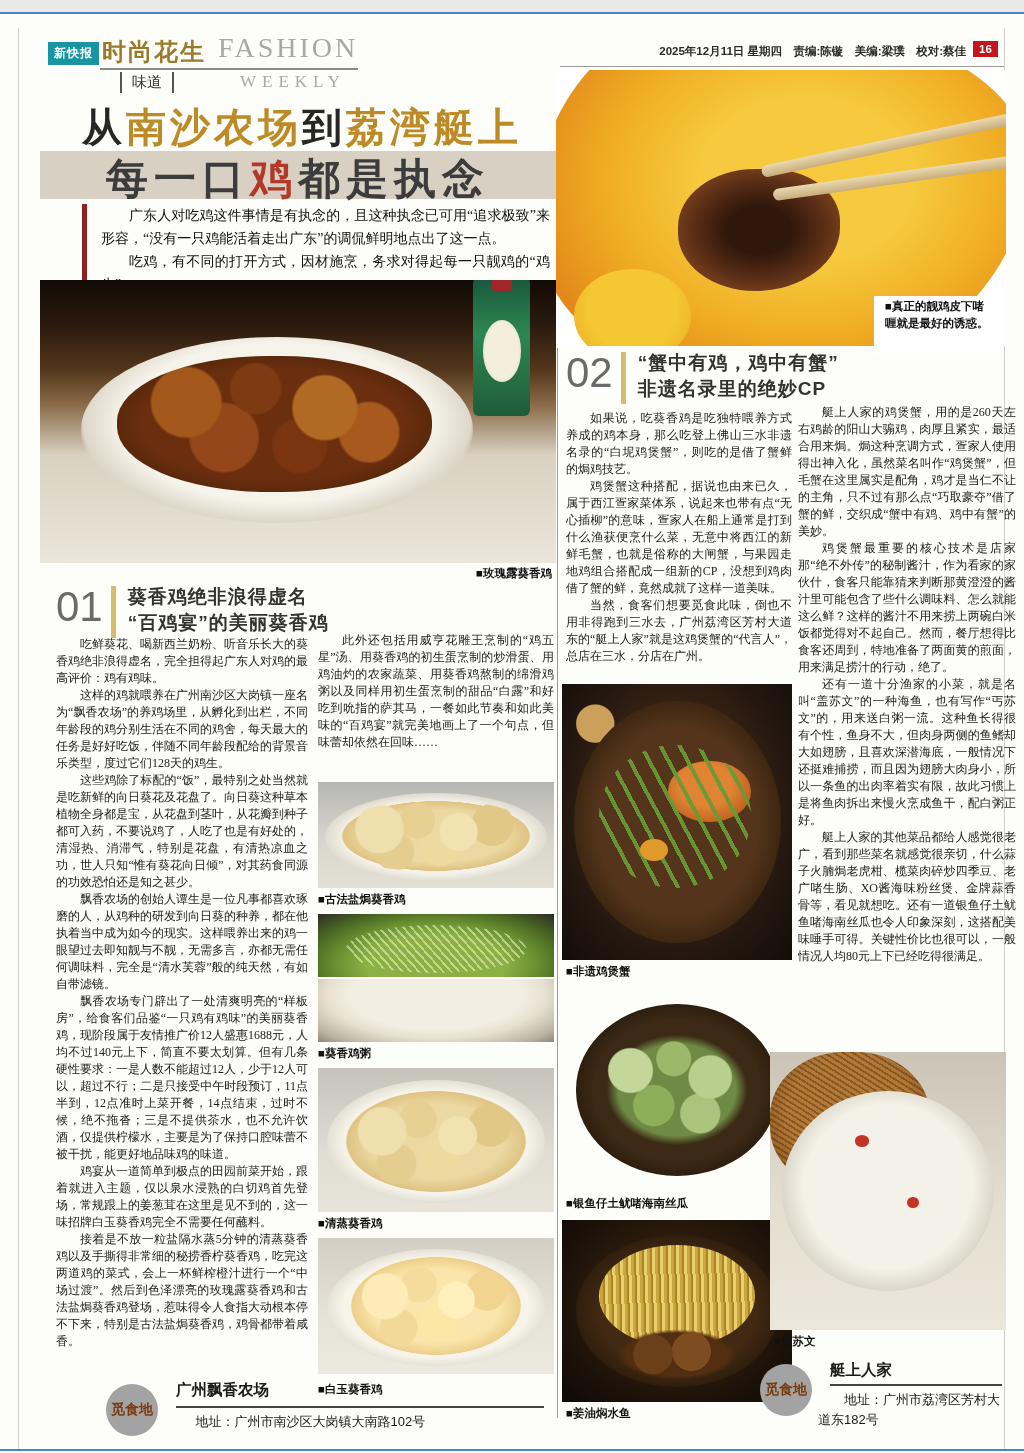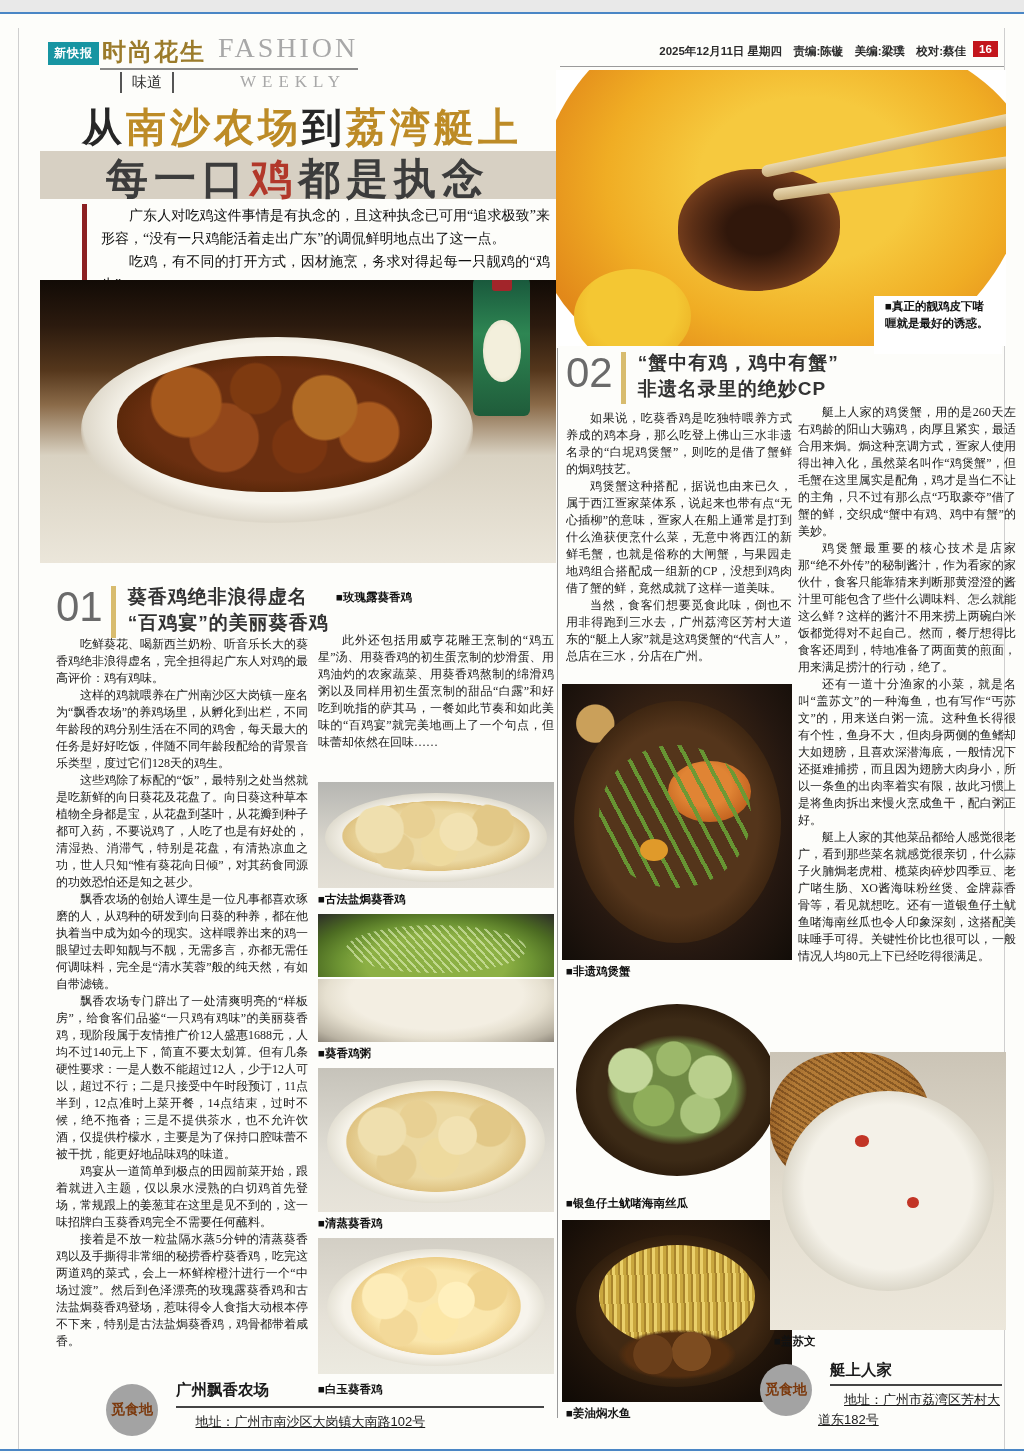--- a/index.html
+++ b/index.html
@@ -97,21 +97,21 @@
       radial-gradient(circle at 34% 60%, #93471a 0 15%, rgba(0,0,0,0) 16%),
       radial-gradient(circle at 58% 66%, #7a3510 0 13%, rgba(0,0,0,0) 14%),
       radial-gradient(circle at 80% 56%, #a8591e 0 11%, rgba(0,0,0,0) 12%),
       radial-gradient(ellipse at 50% 50%, #6b2f10 0 58%, #582709 74%, rgba(0,0,0,0) 75%); }
   #ph-rose .bottle { position:absolute; right:5%; top:-2%; width:11%; height:50%;
     background:linear-gradient(180deg,#17543a,#2e8653 42%,#1f5c3a); border-radius:10px 10px 6px 6px; }
   #ph-rose .bottle-cap { position:absolute; right:8.5%; top:-4%; width:4%; height:8%;
     background:#a2252a; border-radius:3px; }
   #ph-rose .bottle-label { position:absolute; right:6.7%; top:14%; width:7.5%; height:22%;
     background:radial-gradient(ellipse,#f3efdc 60%, #d8d2b8 100%); border-radius:50%; }
-  .cap-rose { left:336px; top:578px; width:216px; }
+  .cap-rose { left:336px; top:554px; width:216px; text-align:right; }
 
   #ph-salt { left:318px; top:770px; width:236px; height:106px;
     background:linear-gradient(180deg,#b6b6b2,#d8d5cc 55%,#e4e0d6); }
   #ph-salt .plate { left:3%; top:10%; width:94%; height:84%;
     background:radial-gradient(ellipse at 50% 50%, #f4f1e8 58%, #d9d5c7 74%, rgba(244,241,232,0) 76%); }
   .chix { position:absolute; border-radius:42%;
     background:
       radial-gradient(circle at 20% 40%, #efdfae 0 15%, rgba(0,0,0,0) 16%),
       radial-gradient(circle at 40% 28%, #e8d093 0 14%, rgba(0,0,0,0) 15%),
       radial-gradient(circle at 62% 44%, #f2e2b2 0 15%, rgba(0,0,0,0) 16%),
@@ -194,21 +194,21 @@
   #ph-fish .chili2 { left:58%; top:52%; width:5%; height:4%; background:#c23526; }
 
   .divider-v { left:557px; top:336px; width:1px; height:1070px; background:#9a9a9a; }
 
   
   .venue-circle { width:52px; height:52px; border-radius:50%; background:#a3a3a3;
     display:flex; align-items:center; justify-content:center;
     font:bold 14px "Liberation Sans",sans-serif; color:#7c3a0e; }
   .venue-name { font:bold 15.5px "Liberation Sans",sans-serif; color:#1a1a1a; }
   .venue-rule { height:1.5px; background:#444; }
-  .venue-addr { font:13px "Liberation Sans",sans-serif; color:#1a1a1a; line-height:1.55;text-decoration:underline; }
+  .venue-addr { font:13px "Liberation Sans",sans-serif; color:#1a1a1a; line-height:1.55; }
 </style>
 </head>
 <body>
 
 <div class="page">
 
   <div class="abs line-top"></div>
   <div class="abs line-bottom"></div>
   <div class="abs edge-left"></div>
   <div class="abs edge-right"></div>

